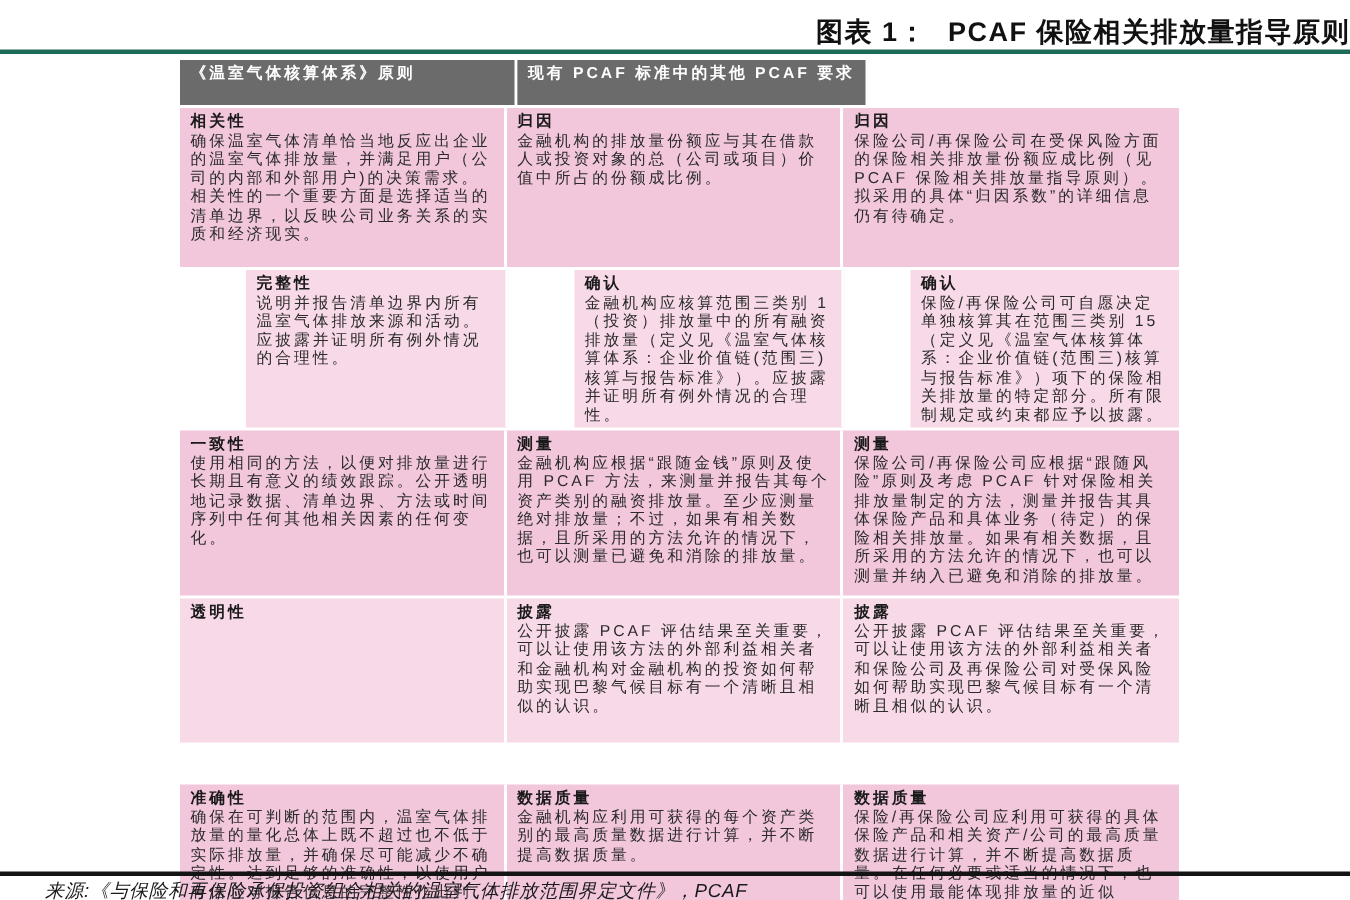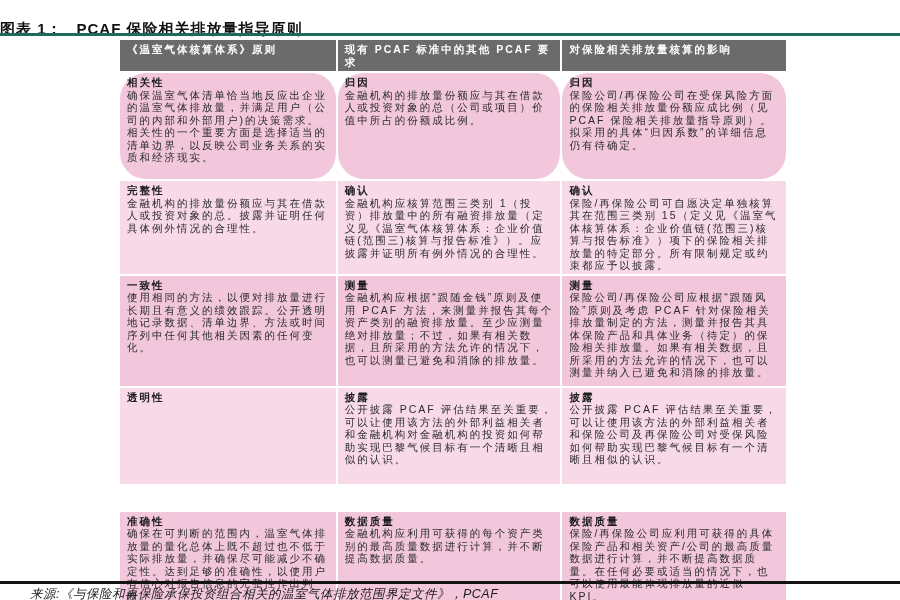--- a/index.html
+++ b/index.html
@@ -6,23 +6,23 @@
   html, body { width: 900px; height: 600px; }
   body {
     position: relative;
     background: #ffffff;
     font-family: "Liberation Sans", "DejaVu Sans", sans-serif;
     color: #262626;
     overflow: hidden;
   }
   .page-title {
     position: absolute;
-    top: 20px; left: 0; width: 100%;
-    text-align: left;
-    font-size: 15px;
+    top: 9px; left: 0; width: 100%;
+    text-align: right;
+    font-size: 18px;
     font-weight: bold;
     color: #111111;
     letter-spacing: 1px;
   }
   .page-title .gap { display: inline-block; width: 14px; }
   .top-rule {
     position: absolute;
     top: 33px; left: 0;
     width: 100%; height: 3px;
     background: #1c6a58;
@@ -49,22 +49,22 @@
   .thead { min-height: 32px; }
   .th {
     background: #6b6b6b;
     color: #ffffff;
     font-weight: bold;
     font-size: 10.5px;
     line-height: 13px;
   }
   .row-a .td { background: #f2c6db; }
   .row-b .td { background: #f8d9e8; }
-  .r1 .td { min-height: 106px; border-radius: 26px; }
-  .r2 .td { min-height: 86px; }
+  .r1 .td { min-height: 106px; }
+  .r2 .td { min-height: 86px; margin-left: 44px; }
   .r3 .td { min-height: 110px; }
   .r4 .td { min-height: 96px; }
   .r5 .td { min-height: 101px; }
   .term { font-weight: bold; color: #1a1a1a; }
   .cell-body { white-space: pre-line; color: #2b2b2b; }
   .bottom-rule {
     position: absolute;
     top: 581px; left: 0;
     width: 100%; height: 3px;
     background: #141414;
@@ -85,21 +85,20 @@
   <span>图表 1：</span><span class="gap"></span><span>PCAF 保险相关排放量指导原则</span>
 </div>
 
 <div class="top-rule"></div>
 
 <div class="tbl">
 
   <div class="tr thead">
     <div class="th c1">《温室气体核算体系》原则</div>
     <div class="th c2">现有 PCAF 标准中的其他 PCAF 要求</div>
-    <div class="th c3">对保险相关排放量核算的影响</div>
   </div>
 
   <div class="tr row-a r1">
     <div class="td c1">
       <div class="term">相关性</div>
       <div class="cell-body">确保温室气体清单恰当地反应出企业的温室气体排放量，并满足用户（公司的内部和外部用户)的决策需求。
 相关性的一个重要方面是选择适当的清单边界，以反映公司业务关系的实质和经济现实。</div>
     </div>
     <div class="td c2">
       <div class="term">归因</div>
@@ -107,21 +106,21 @@
     </div>
     <div class="td c3">
       <div class="term">归因</div>
       <div class="cell-body">保险公司/再保险公司在受保风险方面的保险相关排放量份额应成比例（见 PCAF 保险相关排放量指导原则）。拟采用的具体“归因系数”的详细信息仍有待确定。</div>
     </div>
   </div>
 
   <div class="tr row-b r2">
     <div class="td c1">
       <div class="term">完整性</div>
-      <div class="cell-body">金融机构的排放量份额应与其在借款人或投资对象的总。披露并证明任何具体例外情况的合理性。</div>
+      <div class="cell-body">说明并报告清单边界内所有温室气体排放来源和活动。应披露并证明所有例外情况的合理性。</div>
     </div>
     <div class="td c2">
       <div class="term">确认</div>
       <div class="cell-body">金融机构应核算范围三类别 1（投资）排放量中的所有融资排放量（定义见《温室气体核算体系：企业价值链(范围三)核算与报告标准》）。应披露并证明所有例外情况的合理性。</div>
     </div>
     <div class="td c3">
       <div class="term">确认</div>
       <div class="cell-body">保险/再保险公司可自愿决定单独核算其在范围三类别 15（定义见《温室气体核算体系：企业价值链(范围三)核算与报告标准》）项下的保险相关排放量的特定部分。所有限制规定或约束都应予以披露。</div>
     </div>
   </div>

